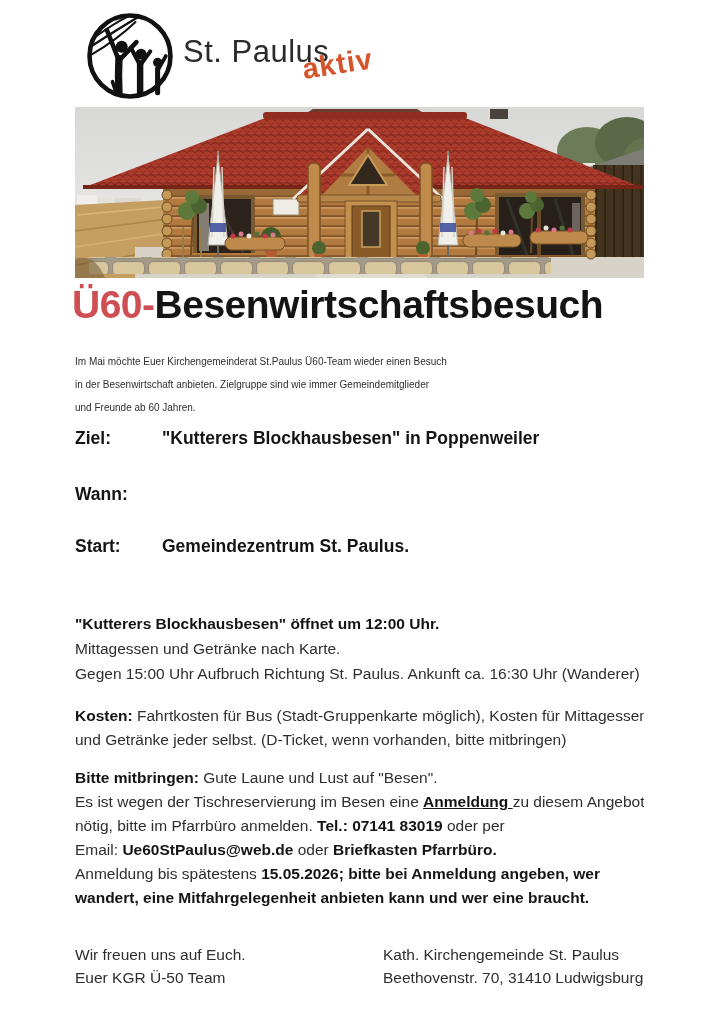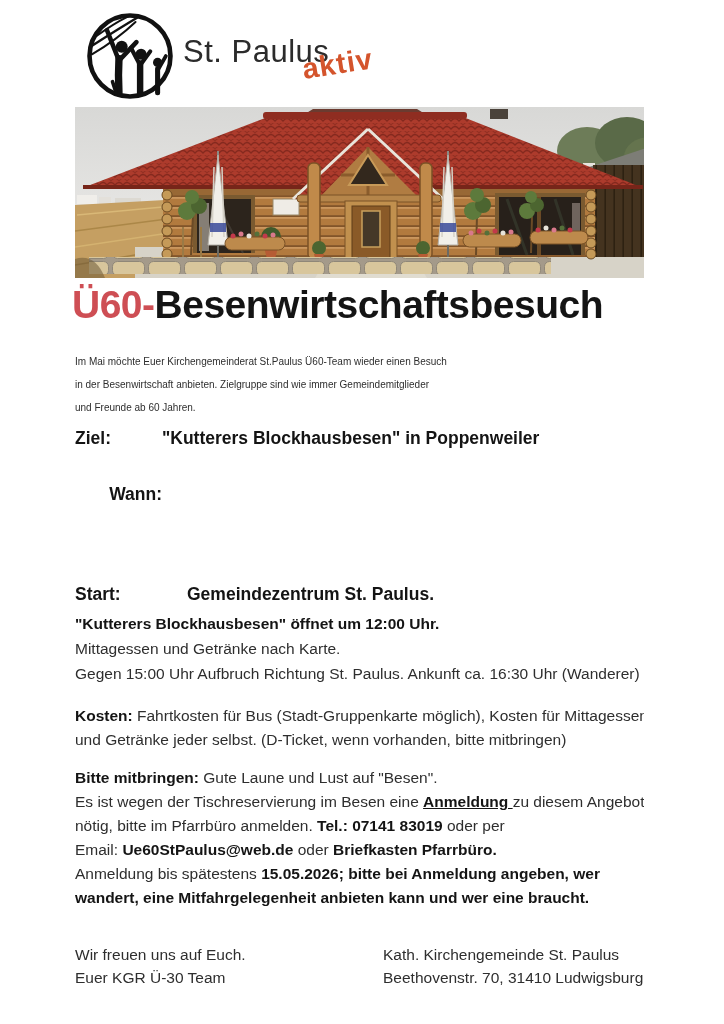--- a/index.html
+++ b/index.html
@@ -17,22 +17,22 @@
   
   .photo{left:75px;top:107px;width:580px;height:171px;display:block;}
   
   .title{left:72px;top:282px;font-size:39px;font-weight:700;color:#141414;
     letter-spacing:-.5px;line-height:46px;white-space:nowrap;}
   .t-red{color:#ce4e54;}
   
   .intro{left:75px;top:350px;width:645px;font-size:10px;line-height:23px;}
   .srow{left:75px;display:flex;font-size:17.5px;font-weight:700;color:#141414;}
   .srow-ziel{top:428px;}
-  .srow-wann{top:482px;line-height:24px;text-align:right;}
-  .srow-start{top:584px;gap:25px;}
+  .srow-wann{top:482px;line-height:24px;}
+  .srow-start{top:536px;}
   .slabel{width:87px;flex:none;}
   .body{left:75px;width:645px;font-size:15.5px;line-height:24px;}
   .body-program{top:611px;line-height:25px;}
   .body-kosten{top:704px;}
   .body-anmeldung{top:766px;}
   .footcol{top:943px;font-size:15.5px;line-height:23px;}
   .footcol-left{left:75px;}
   .footcol-right{left:383px;}
   .b{font-weight:700;color:#141414;}
   .u{text-decoration:underline;}
@@ -228,20 +228,20 @@
     <span class="slabel">Start:</span>
     <span><span class="b">Gemeindezentrum St. Paulus.</span></span>
   </div>
 
   <p class="abs body body-program"><span class="b">"Kutterers Blockhausbesen" öffnet um 12:00 Uhr.</span><br><span>Mittagessen und Getränke nach Karte.</span><br><span>Gegen 15:00 Uhr Aufbruch Richtung St. Paulus. Ankunft ca. 16:30 Uhr (Wanderer)</span></p>
   <p class="abs body body-kosten"><span class="b">Kosten:</span><span> Fahrtkosten für Bus (Stadt-Gruppenkarte möglich), Kosten für Mittagessen</span><br><span>und Getränke jeder selbst. (D-Ticket, wenn vorhanden, bitte mitbringen)</span></p>
   <p class="abs body body-anmeldung"><span class="b">Bitte mitbringen:</span><span> Gute Laune und Lust auf "Besen".</span><br><span>Es ist wegen der Tischreservierung im Besen eine </span><span class="b u">Anmeldung </span><span>zu diesem Angebot</span><br><span>nötig, bitte im Pfarrbüro anmelden. </span><span class="b">Tel.: 07141 83019</span><span> oder per</span><br><span>Email: </span><span class="b">Ue60StPaulus@web.de</span><span> oder </span><span class="b">Briefkasten Pfarrbüro.</span><br><span>Anmeldung bis spätestens </span><span class="b">15.05.2026; bitte bei Anmeldung angeben, wer</span><br><span class="b">wandert, eine Mitfahrgelegenheit anbieten kann und wer eine braucht.</span></p>
 
   <div class="abs footcol footcol-left">
     <div>Wir freuen uns auf Euch.</div>
-    <div>Euer KGR Ü-30 Team</div>
+    <div>Euer KGR Ü-50 Team</div>
   </div>
   <div class="abs footcol footcol-right">
     <div>Kath. Kirchengemeinde St. Paulus</div>
     <div>Beethovenstr. 70, 31410 Ludwigsburg</div>
   </div>
 
 </div>
 
 </body></html>

